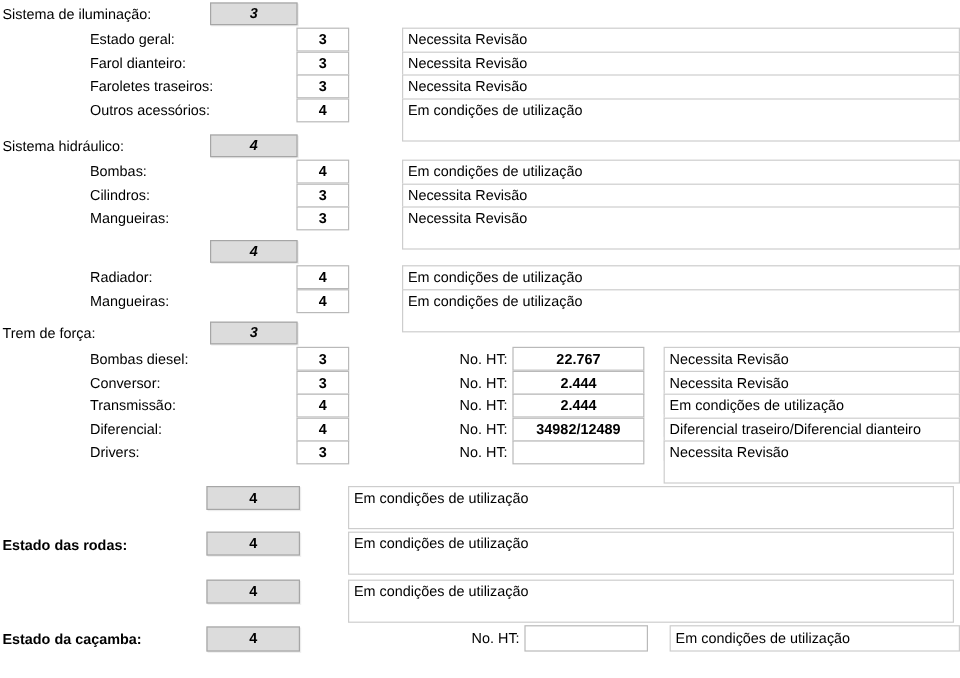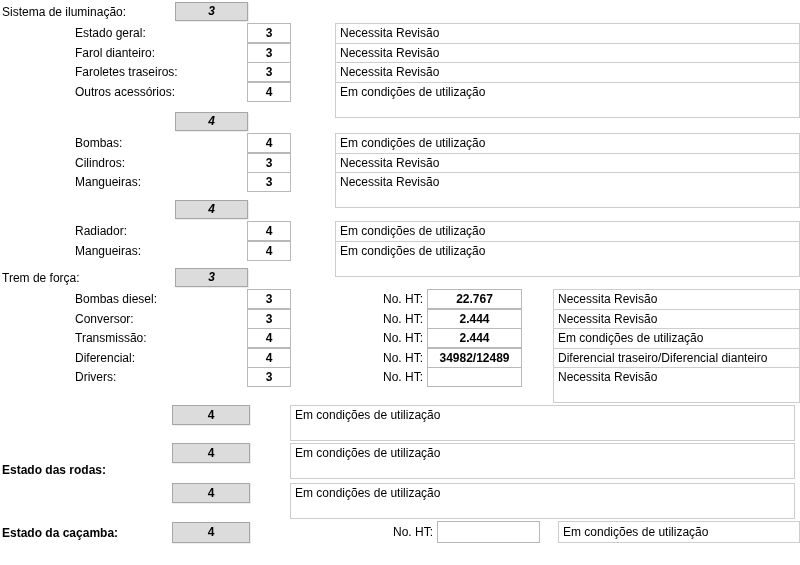--- a/index.html
+++ b/index.html
@@ -22,21 +22,21 @@
     text-align:center;font-weight:bold;line-height:18px;
   }
   .dbox{
     left:335px;width:465px;height:36px;background:#fff;border:1px solid #cdcdcd;
     padding-left:4px;line-height:18px;overflow:hidden;
   }
   .dbox.trem{left:553px;width:247px;}
   .dbox.summary{left:290px;width:505px;}
   .ht-label{left:352px;width:71px;text-align:right;line-height:20px;}
   .ht-box{
-    left:427px;width:95px;height:20px;background:#fff;border:1px solid #b9b9b9;
+    left:427px;width:110px;height:20px;background:#fff;border:1px solid #b9b9b9;
     text-align:center;font-weight:bold;line-height:18px;
   }
   .sum-label{left:2px;font-weight:bold;line-height:20px;}
 </style>
 </head>
 <body>
 
 <div class="page">
 
   <div class="abs sec-title" style="top:3px">Sistema de iluminação:</div>
@@ -51,20 +51,21 @@
   <div class="abs dbox" style="top:42.5px">Necessita Revisão</div>
 
   <div class="abs sub-label" style="top:62px">Faroletes traseiros:</div>
   <div class="abs vbox" style="top:62px">3</div>
   <div class="abs dbox" style="top:62px">Necessita Revisão</div>
 
   <div class="abs sub-label" style="top:81.5px">Outros acessórios:</div>
   <div class="abs vbox" style="top:81.5px">4</div>
   <div class="abs dbox" style="top:81.5px">Em condições de utilização</div>
 
+  <div class="abs sec-title" style="top:113px">Sistema hidráulico:</div>
   <div class="abs score-box" style="top:112px">4</div>
 
   <div class="abs sub-label" style="top:133px">Bombas:</div>
   <div class="abs vbox" style="top:133px">4</div>
   <div class="abs dbox" style="top:133px">Em condições de utilização</div>
 
   <div class="abs sub-label" style="top:152.5px">Cilindros:</div>
   <div class="abs vbox" style="top:152.5px">3</div>
   <div class="abs dbox" style="top:152.5px">Necessita Revisão</div>
 
@@ -111,21 +112,21 @@
 
   <div class="abs sub-label" style="top:367px">Drivers:</div>
   <div class="abs vbox" style="top:367px">3</div>
   <div class="abs ht-label" style="top:367px">No. HT:</div>
   <div class="abs ht-box" style="top:367px"></div>
   <div class="abs dbox trem" style="top:367px">Necessita Revisão</div>
 
   <div class="abs score-box summary" style="top:405px">4</div>
   <div class="abs dbox summary" style="top:405px">Em condições de utilização</div>
 
-  <div class="abs sum-label" style="top:460px">Estado das rodas:</div>
+  <div class="abs sum-label" style="top:444px">Estado das rodas:</div>
   <div class="abs score-box summary" style="top:443px">4</div>
   <div class="abs dbox summary" style="top:443px">Em condições de utilização</div>
 
   <div class="abs score-box summary" style="top:483px">4</div>
   <div class="abs dbox summary" style="top:483px">Em condições de utilização</div>
 
   <div class="abs sum-label" style="top:523px">Estado da caçamba:</div>
   <div class="abs score-box summary" style="top:522px;height:21px;line-height:19px">4</div>
   <div class="abs ht-label" style="top:522px;left:362px">No. HT:</div>
   <div class="abs ht-box" style="top:521px;left:437px;width:103px;height:22px;line-height:20px"></div>

